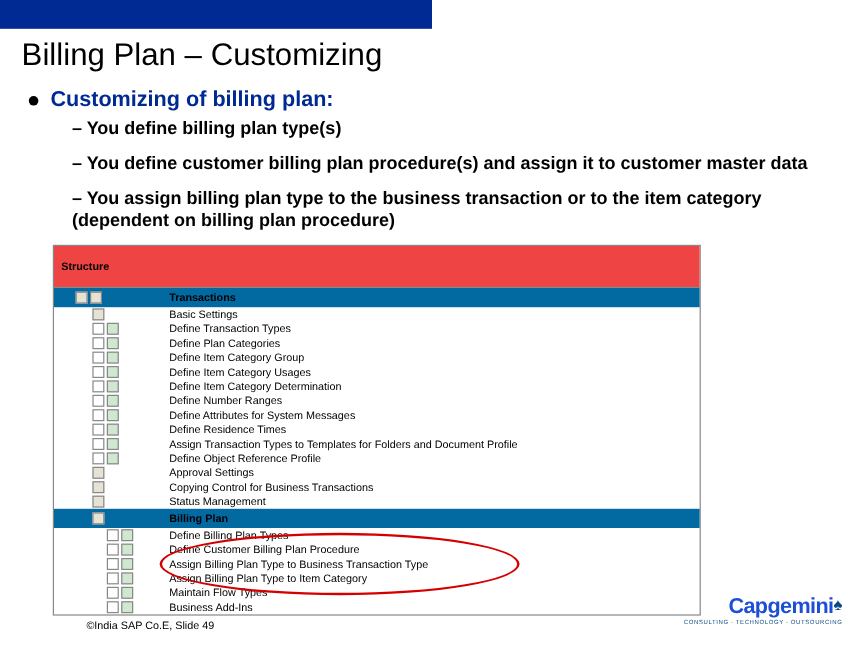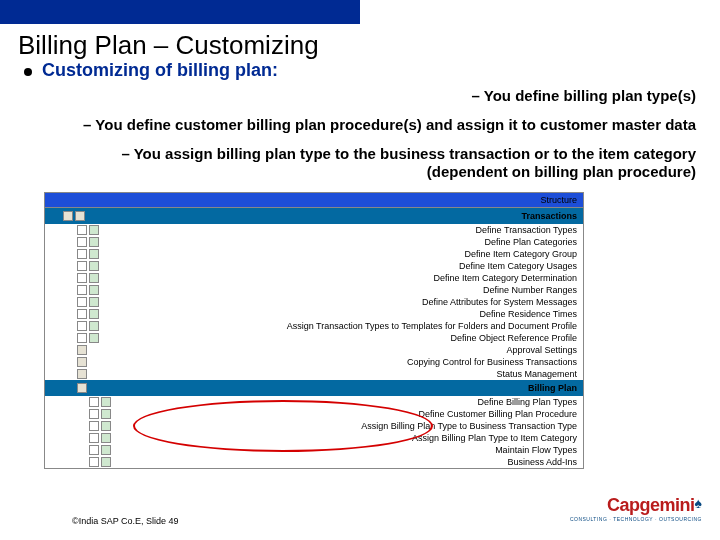--- a/index.html
+++ b/index.html
@@ -20,24 +20,23 @@
   .title {
     position: absolute;
     top: 30px;
     left: 18px;
     font-size: 26px;
     font-weight: normal;
     color: #000;
   }
   .content {
     position: absolute;
-    top: 60px;
+    top: 72px;
     left: 24px;
     right: 24px;
-    text-align: right;
   }
   .bullet-row {
     display: flex;
     align-items: baseline;
     margin-bottom: 6px;
   }
   .bullet-dot {
     width: 8px; height: 8px;
     background: #000;
     border-radius: 50%;
@@ -66,24 +65,24 @@
     margin-left: 20px;
     width: 540px;
     border: 1px solid #888;
     background: #fff;
     font-family: Tahoma, Arial, sans-serif;
     font-size: 9px;
     color: #000;
     position: relative;
   }
   .ss-header {
-    background: #1d4ed8;
+    background: #ef4444;
     border-bottom: 1px solid #888;
-    padding: 2px 6px;
-    font-weight: normal;
+    padding: 12px 6px;
+    font-weight: bold;
   }
   .ss-row {
     display: flex;
     align-items: center;
     padding: 0 6px;
     height: 12px;
     white-space: nowrap;
   }
   .col-a {
     width: 90px;
@@ -129,21 +128,21 @@
   }
   .logo {
     position: absolute;
     bottom: 18px;
     right: 18px;
     text-align: right;
   }
   .logo-main {
     font-size: 18px;
     font-weight: bold;
-    color: #b91c1c;
+    color: #1d4ed8;
     letter-spacing: -0.5px;
   }
   .logo-sub {
     font-size: 5px;
     letter-spacing: 0.5px;
     color: #0a4a82;
   }
   .logo-spade {
     display:inline-block;
     color:#0a4a82;
@@ -171,20 +170,27 @@
     <div class="ss-header">Structure</div>
 
     <div class="ss-row section-title-row">
       <span class="col-a">
           <span style="width:10px"></span>
           <span class="ico"></span>
           <span class="ico"></span>
         </span>
       <span class="col-b">Transactions</span>
     </div>
+    <div class="ss-row">
+      <span class="col-a">
+          <span style="width:24px"></span>
+          <span class="ico"></span>
+        </span>
+      <span class="col-b">Basic Settings</span>
+    </div>
 
     <div class="ss-row">
         <span class="col-a">
           <span style="width:24px"></span>
           <span class="ico doc"></span>
           <span class="ico exec"></span>
         </span>
         <span class="col-b">Define Transaction Types</span>
       </div>
     <div class="ss-row">

